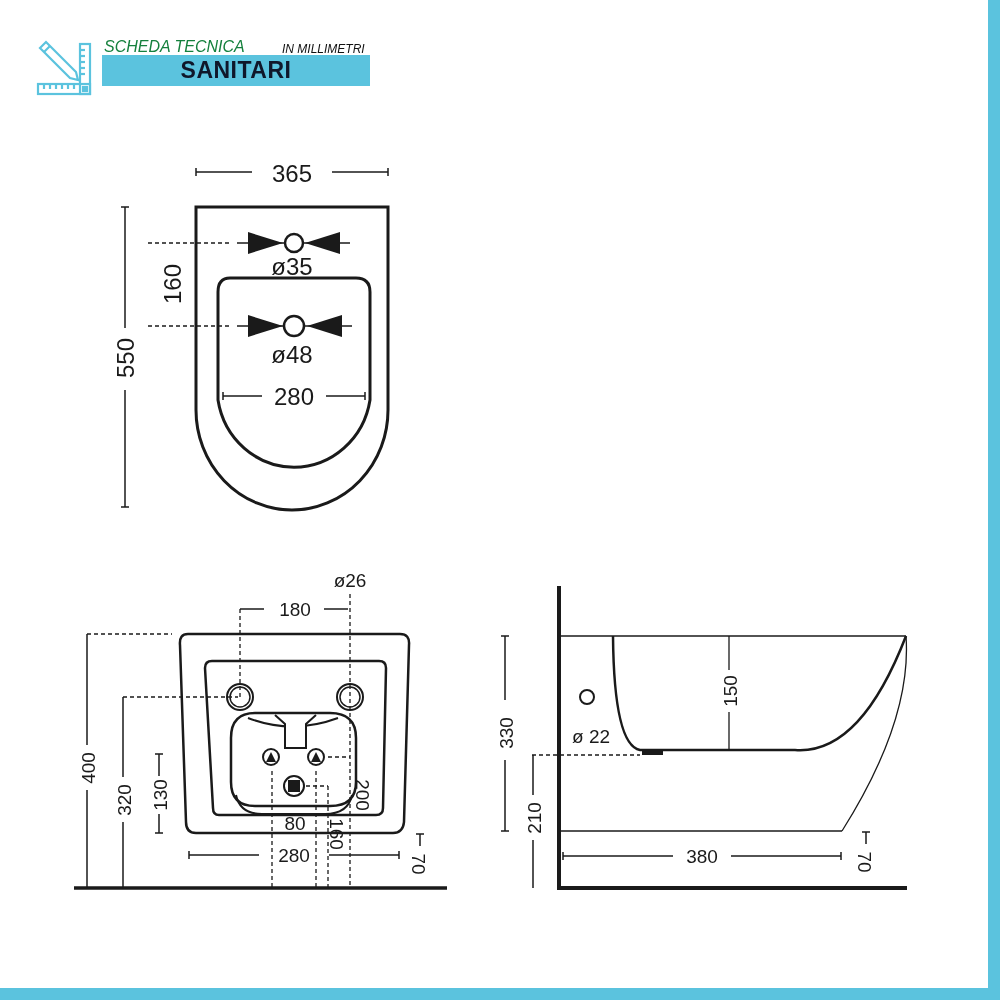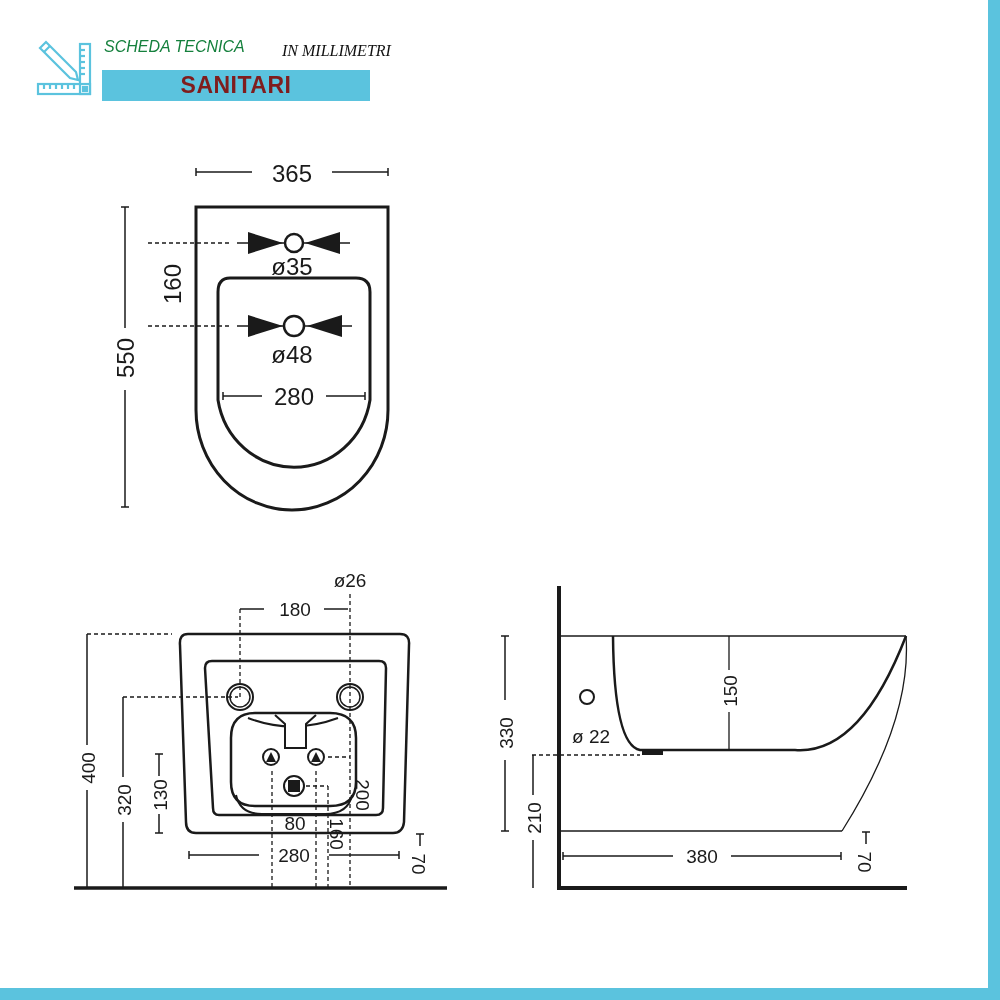--- a/index.html
+++ b/index.html
@@ -2,23 +2,23 @@
 <html><head>
 <meta charset="utf-8">
 <style>
   html, body { margin: 0; padding: 0; }
   body { width: 1000px; height: 1000px; background: #ffffff; position: relative; overflow: hidden;
          font-family: "Liberation Sans", sans-serif; }
   .border-right { position: absolute; right: 0; top: 0; width: 12px; height: 1000px; background: #5bc3de; }
   .border-bottom { position: absolute; left: 0; bottom: 0; width: 1000px; height: 12px; background: #5bc3de; }
   .header-icon { position: absolute; left: 36px; top: 40px; width: 56px; height: 56px; }
   .header-title { position: absolute; left: 104px; top: 38px; font-style: italic; font-size: 16px; color: #15803d; }
-  .header-sub { position: absolute; left: 282px; top: 42px; font-style: italic; font-size: 16px; color: #111; font-family: Liberation Serif, serif; }
-  .header-bar { position: absolute; left: 102px; top: 70px; width: 268px; height: 31px; background: #5bc3de;
-                color: #7f1d1d; font-weight: bold; font-size: 23px; text-align: center; line-height: 31px; letter-spacing: 0.5px; }
+  .header-sub { position: absolute; left: 282px; top: 42px; font-style: italic; font-size: 12px; color: #111; }
+  .header-bar { position: absolute; left: 102px; top: 55px; width: 268px; height: 31px; background: #5bc3de;
+                color: #0f172a; font-weight: bold; font-size: 23px; text-align: center; line-height: 31px; letter-spacing: 0.5px; }
   svg.drawing { position: absolute; left: 0; top: 0; width: 1000px; height: 1000px; }
   svg text { font-family: "Liberation Sans", sans-serif; fill: #1a1a1a; }
   .dim { font-size: 24px; }
   .dim-s { font-size: 19px; }
 </style>
 </head>
 <body>
 
 <div class="border-right"></div>
 <div class="border-bottom"></div>

